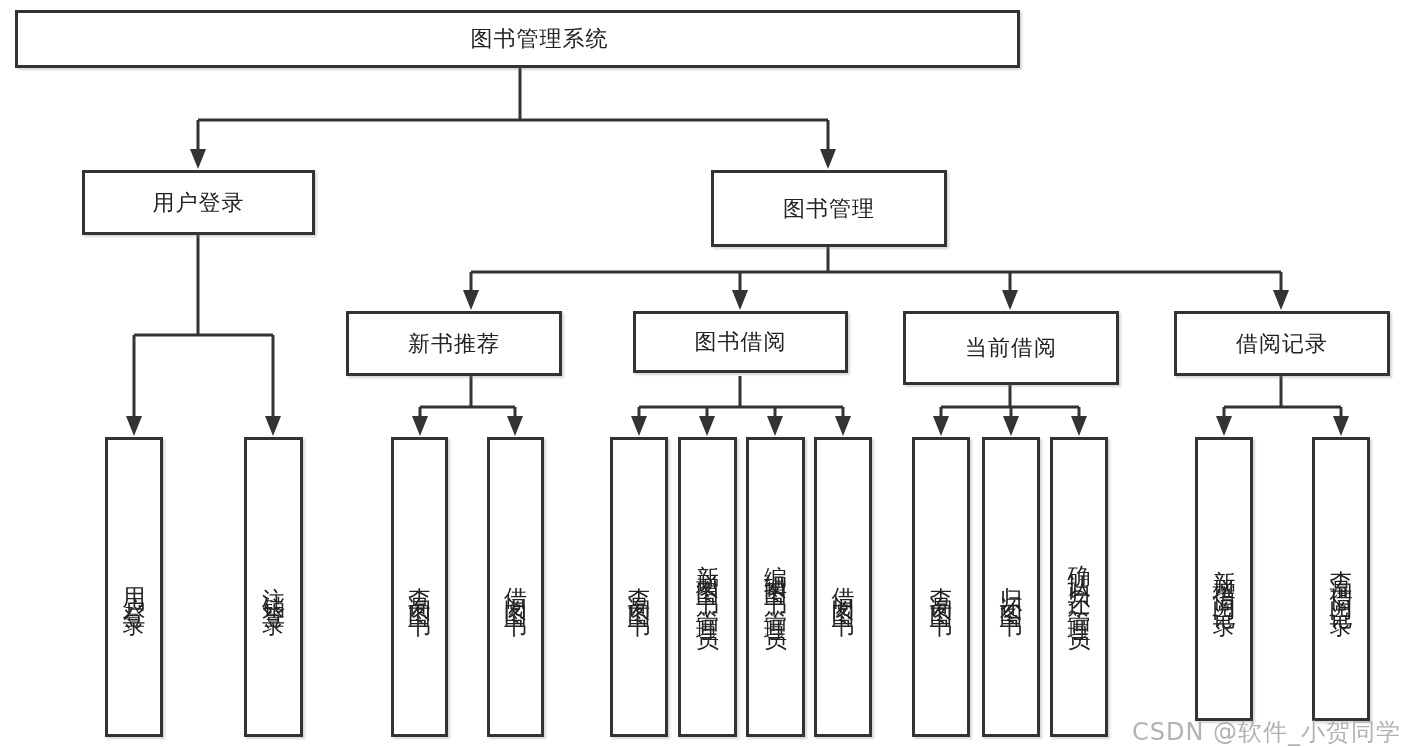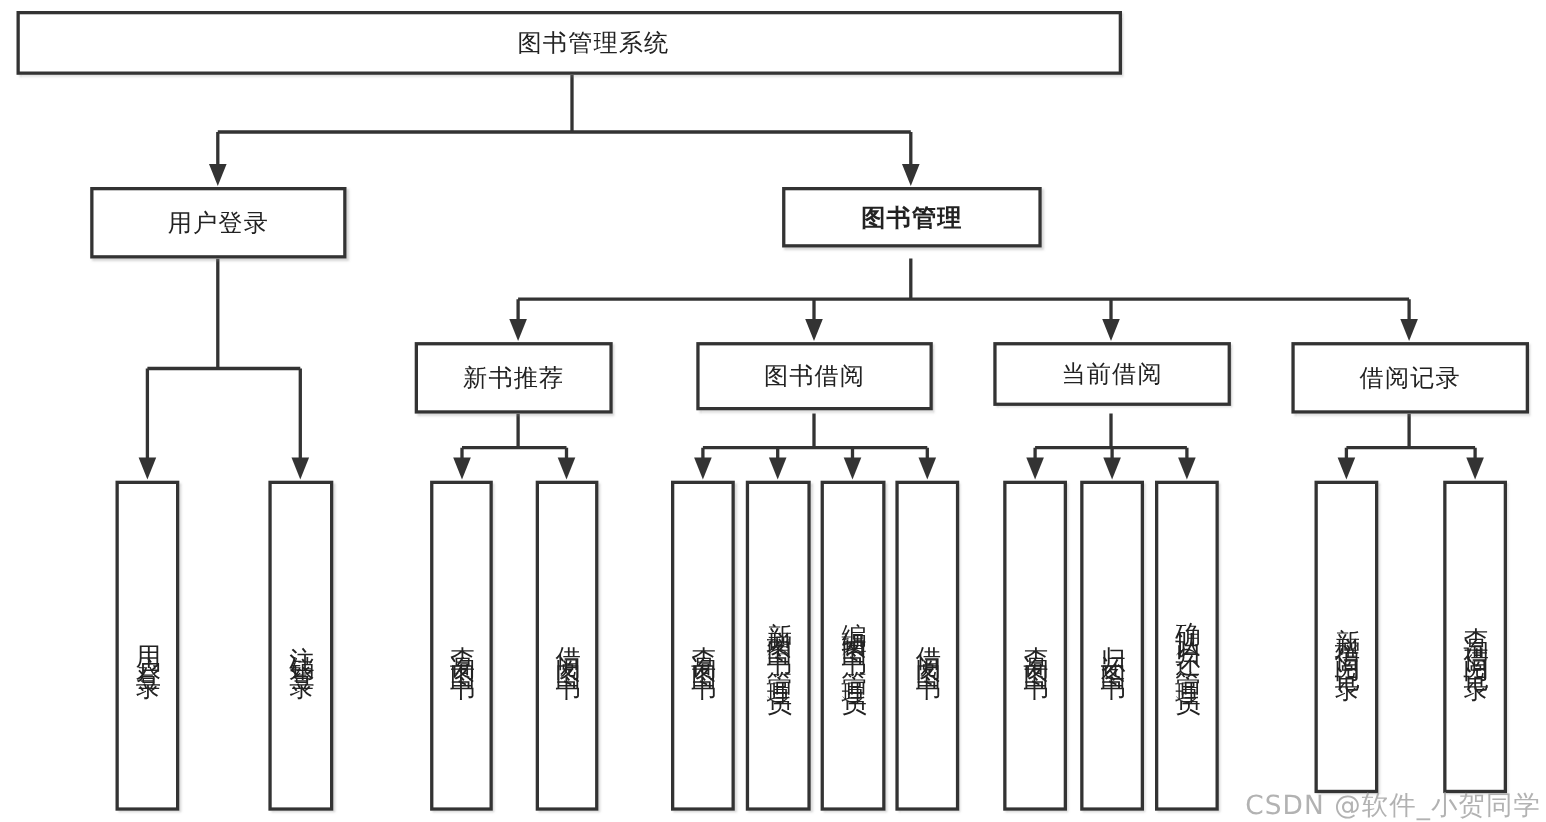--- a/index.html
+++ b/index.html
@@ -102,31 +102,31 @@
     </g>
   </svg>
 
   <div class="node" style="left:15px; top:10px; width:1005px; height:58px;padding-left:44px;">
     <span class="hlabel">图书管理系统</span>
   </div>
 
   <div class="node" style="left:82px; top:170px; width:233px; height:65px;">
     <span class="hlabel">用户登录</span>
   </div>
-  <div class="node" style="left:711px; top:170px; width:236px; height:55px;font-weight:bold;">
+  <div class="node" style="left:711px; top:170px; width:236px; height:77px;">
     <span class="hlabel">图书管理</span>
   </div>
 
-  <div class="node" style="left:377px; top:311px; width:180px; height:65px;">
+  <div class="node" style="left:346px; top:311px; width:216px; height:65px;">
     <span class="hlabel">新书推荐</span>
   </div>
   <div class="node" style="left:633px; top:311px; width:215px; height:62px;">
     <span class="hlabel">图书借阅</span>
   </div>
-  <div class="node" style="left:903px; top:311px; width:216px; height:58px;">
+  <div class="node" style="left:903px; top:311px; width:216px; height:74px;">
     <span class="hlabel">当前借阅</span>
   </div>
   <div class="node" style="left:1174px; top:311px; width:216px; height:65px;">
     <span class="hlabel">借阅记录</span>
   </div>
 
   <div class="node" style="left:105px; top:437px; width:58px; height:300px;">
     <span class="vlabel">用户登录</span>
   </div>
   <div class="node" style="left:244px; top:437px; width:59px; height:300px;">

